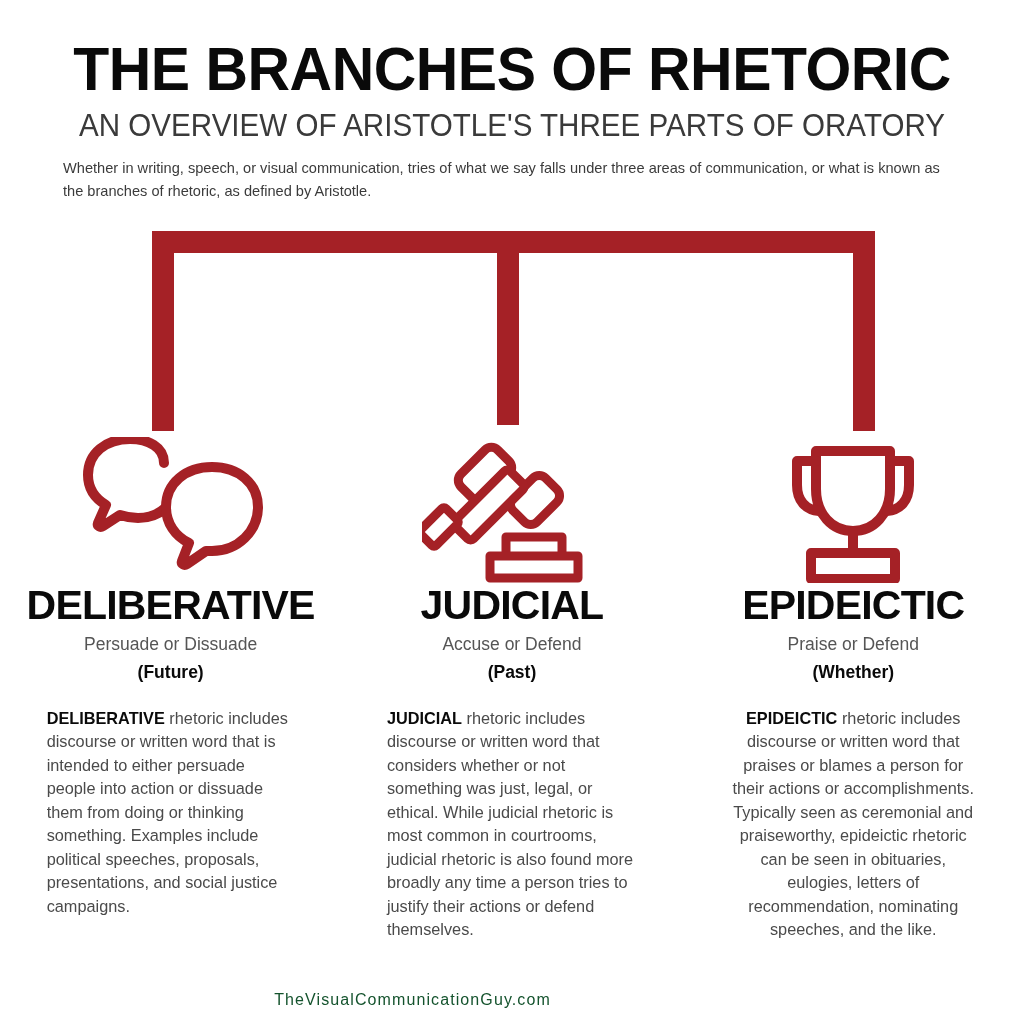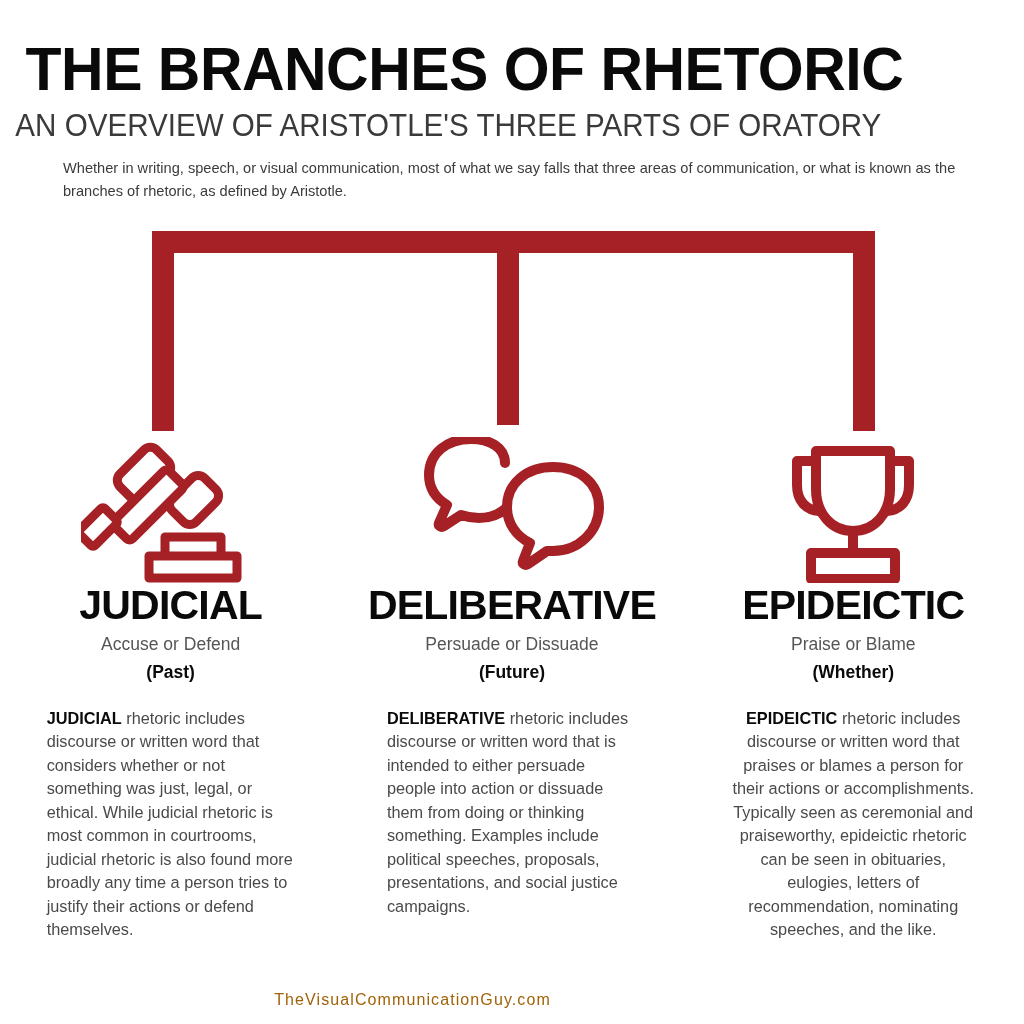--- a/index.html
+++ b/index.html
@@ -12,21 +12,21 @@
     height: 1024px;
     font-family: "Liberation Sans", sans-serif;
     position: relative;
     overflow: hidden;
     color: #111;
   }
 
   
   .header {
     padding-top: 38px;
-    text-align: left;
+    text-align: center;
   }
   .main-title {
     font-family: "Liberation Sans Narrow", "Liberation Sans", sans-serif;
     font-weight: 700;
     font-size: 62px;
     line-height: 1.0;
     letter-spacing: -0.5px;
     color: #0a0a0a;
     transform: scaleX(0.95);
     margin: 0;
@@ -140,42 +140,55 @@
   }
 
   .footer {
     position: absolute;
     left: 0;
     top: 991px;
     width: 825px;
     text-align: center;
     font-size: 16px;
     letter-spacing: 1.1px;
-    color: #a16207;
+    color: #14532d;
     font-weight: 400;
   }
 </style>
 </head>
 <body>
 
 <div class="header">
   <h1 class="main-title">THE BRANCHES OF RHETORIC</h1>
   <div class="sub-title">AN OVERVIEW OF ARISTOTLE'S THREE PARTS OF ORATORY</div>
 </div>
 
-<div class="intro">Whether in writing, speech, or visual communication, most of what we say falls that three areas of communication, or what is known as the branches of rhetoric, as defined by Aristotle.</div>
+<div class="intro">Whether in writing, speech, or visual communication, tries of what we say falls under three areas of communication, or what is known as the branches of rhetoric, as defined by Aristotle.</div>
 
 <div class="bracket">
   <div class="rail"></div>
   <div class="leg left"></div>
   <div class="leg mid"></div>
   <div class="leg right"></div>
 </div>
 
 <div class="columns">
+
+  <div class="col">
+    <div class="icon-wrap">
+      <svg width="190" height="146" viewBox="0 0 190 146" fill="none">
+        <path d="M88 26 C88 10 72 2 54 2 C30 2 12 16 12 38 C12 52 20 62 30 68 L22 86 C21 89 24 91 27 89 L44 78 C50 80 56 81 62 81 C84 81 100 66 100 46" stroke="#A52126" stroke-width="10" stroke-linecap="round" stroke-linejoin="round"></path>
+        <path d="M182 70 C182 46 162 30 136 30 C110 30 90 46 90 70 C90 86 99 99 113 106 L106 124 C105 127 108 129 111 127 L130 114 C132 114 134 114 136 114 C162 114 182 94 182 70 Z" stroke="#A52126" stroke-width="10" stroke-linecap="round" stroke-linejoin="round" fill="#fff"></path>
+      </svg>
+    </div>
+    <div class="branch-name">DELIBERATIVE</div>
+    <div class="branch-tag">Persuade or Dissuade</div>
+    <div class="branch-time">(Future)</div>
+    <div class="branch-body"><b>DELIBERATIVE</b><span> rhetoric includes discourse or written word that is intended to either persuade people into action or dissuade them from doing or thinking something. Examples include political speeches, proposals, presentations, and social justice campaigns.</span></div>
+  </div>
 
   <div class="col">
     <div class="icon-wrap">
       <svg width="180" height="146" viewBox="0 0 180 146" fill="none">
         <g stroke="#A52126" stroke-width="9" stroke-linejoin="round" fill="#fff">
           <rect x="46" y="11" width="34" height="52" rx="9" transform="rotate(45 63 37)"></rect>
           <rect x="96" y="40" width="34" height="46" rx="9" transform="rotate(45 113 63)"></rect>
           <rect x="54" y="29" width="26" height="78" rx="4" transform="rotate(45 67 68)"></rect>
           <rect x="6" y="72" width="22" height="36" rx="3" transform="rotate(45 17 90)"></rect>
           <rect x="84" y="100" width="56" height="20"></rect>
@@ -184,44 +197,31 @@
       </svg>
     </div>
     <div class="branch-name">JUDICIAL</div>
     <div class="branch-tag">Accuse or Defend</div>
     <div class="branch-time">(Past)</div>
     <div class="branch-body"><b>JUDICIAL</b><span> rhetoric includes discourse or written word that considers whether or not something was just, legal, or ethical. While judicial rhetoric is most common in courtrooms, judicial rhetoric is also found more broadly any time a person tries to justify their actions or defend themselves.</span></div>
   </div>
 
   <div class="col">
     <div class="icon-wrap">
-      <svg width="190" height="146" viewBox="0 0 190 146" fill="none">
-        <path d="M88 26 C88 10 72 2 54 2 C30 2 12 16 12 38 C12 52 20 62 30 68 L22 86 C21 89 24 91 27 89 L44 78 C50 80 56 81 62 81 C84 81 100 66 100 46" stroke="#A52126" stroke-width="10" stroke-linecap="round" stroke-linejoin="round"></path>
-        <path d="M182 70 C182 46 162 30 136 30 C110 30 90 46 90 70 C90 86 99 99 113 106 L106 124 C105 127 108 129 111 127 L130 114 C132 114 134 114 136 114 C162 114 182 94 182 70 Z" stroke="#A52126" stroke-width="10" stroke-linecap="round" stroke-linejoin="round" fill="#fff"></path>
-      </svg>
-    </div>
-    <div class="branch-name">DELIBERATIVE</div>
-    <div class="branch-tag">Persuade or Dissuade</div>
-    <div class="branch-time">(Future)</div>
-    <div class="branch-body"><b>DELIBERATIVE</b><span> rhetoric includes discourse or written word that is intended to either persuade people into action or dissuade them from doing or thinking something. Examples include political speeches, proposals, presentations, and social justice campaigns.</span></div>
-  </div>
-
-  <div class="col">
-    <div class="icon-wrap">
       <svg width="160" height="146" viewBox="0 0 160 146" fill="none">
         <g stroke="#A52126" stroke-width="10" stroke-linejoin="round" stroke-linecap="round" fill="none">
           <path d="M43 14 H117 V52 C117 77 101 94 80 94 C59 94 43 77 43 52 Z"></path>
           <path d="M43 24 H24 V48 C24 64 33 73 46 74"></path>
           <path d="M117 24 H136 V48 C136 64 127 73 114 74"></path>
           <path d="M80 94 V116"></path>
           <rect x="38" y="116" width="84" height="26"></rect>
         </g>
       </svg>
     </div>
     <div class="branch-name">EPIDEICTIC</div>
-    <div class="branch-tag">Praise or Blame</div>
+    <div class="branch-tag">Praise or Defend</div>
     <div class="branch-time">(Whether)</div>
     <div class="branch-body"><b>EPIDEICTIC</b><span> rhetoric includes discourse or written word that praises or blames a person for their actions or accomplishments. Typically seen as ceremonial and praiseworthy, epideictic rhetoric can be seen in obituaries, eulogies, letters of recommendation, nominating speeches, and the like.</span></div>
   </div>
 
 </div>
 
 <div class="footer">TheVisualCommunicationGuy.com</div>
 
 </body></html>

